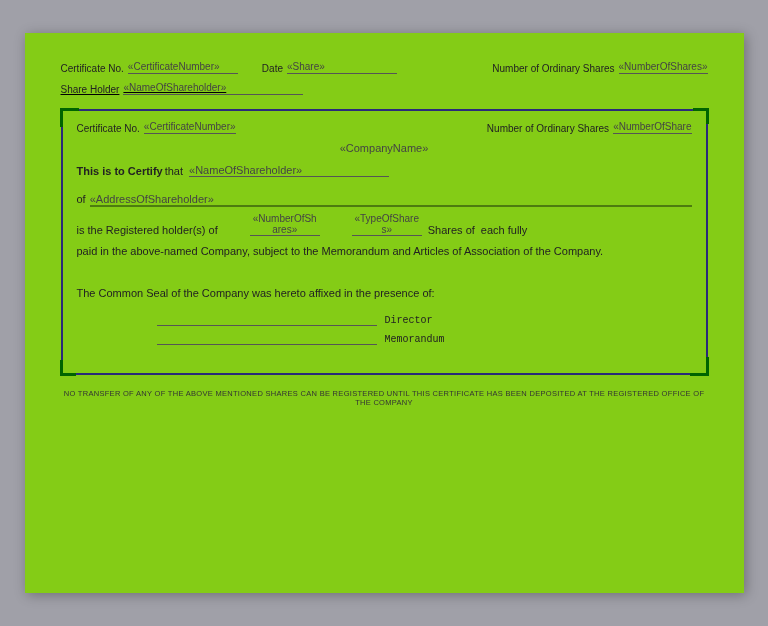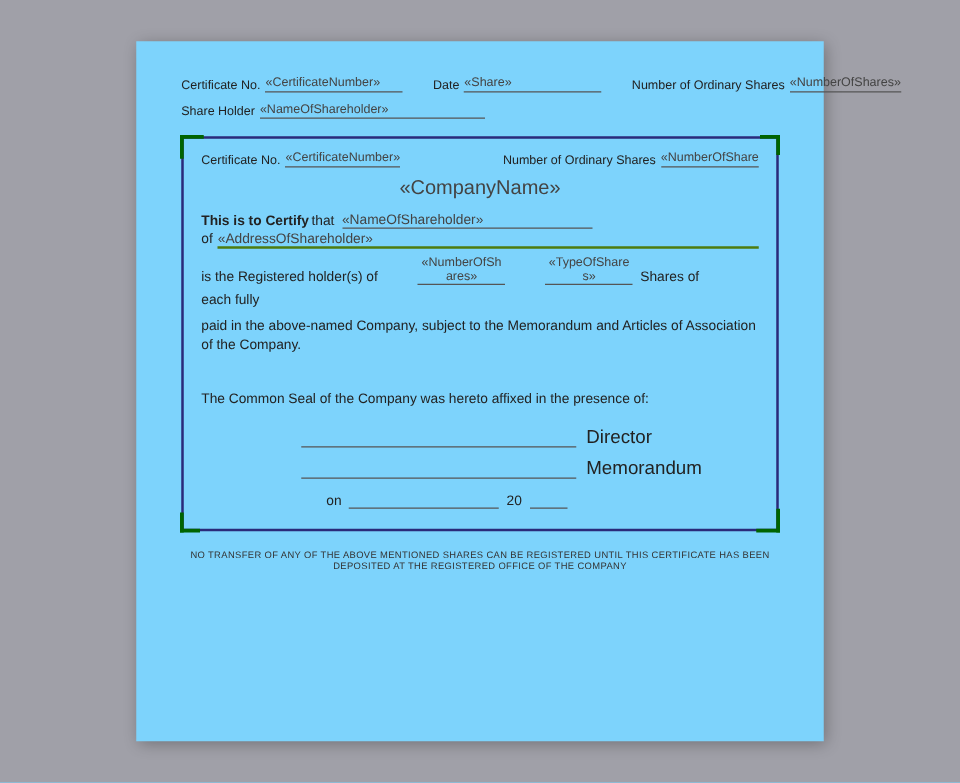--- a/index.html
+++ b/index.html
@@ -6,22 +6,22 @@
     body {
       background: #a0a0a8;
       display: flex;
       justify-content: center;
       align-items: center;
       min-height: 626px;
       width: 768px;
       font-family: Arial, sans-serif;
     }
     .page {
-      background: #7dd3fc;
-      width: 550px;
+      background: #84cc16;
+      width: 719px;
       min-height: 560px;
       padding: 28px 36px 20px 36px;
       box-shadow: 2px 2px 12px rgba(0,0,0,0.3);
       position: relative;
     }
 
     
     .top-info {
       display: flex;
       flex-wrap: wrap;
@@ -32,20 +32,21 @@
       display: flex;
       width: 100%;
       align-items: flex-end;
       gap: 0;
     }
     .top-row2 {
       display: flex;
       width: 100%;
       align-items: flex-start;
       margin-top: 4px;
+      text-decoration: underline;
     }
     .field-group {
       display: flex;
       align-items: flex-end;
       gap: 4px;
       margin-right: 24px;
     }
     .field-group.right {
       margin-left: auto;
       margin-right: 0;
@@ -143,30 +144,30 @@
       padding-bottom: 1px;
     }
     .cert-field.truncated {
       min-width: 70px;
       overflow: hidden;
     }
 
     
     .company-name-row {
       text-align: center;
-      font-size: 16px;
+      font-size: 11px;
       color: #444;
       margin-bottom: 10px;
     }
 
     
     .certify-line {
       font-size: 11px;
       color: #222;
-      margin-bottom: 2px;
+      margin-bottom: 16px;
       display: flex;
       align-items: flex-end;
       flex-wrap: wrap;
       gap: 2px;
     }
     .certify-line .bold {
       font-weight: bold;
     }
     .certify-line .underline-field {
       border-bottom: 1px solid #555;
@@ -243,22 +244,23 @@
       display: flex;
       align-items: flex-end;
       gap: 8px;
     }
     .sig-line {
       border-bottom: 1px solid #555;
       width: 220px;
       display: inline-block;
     }
     .sig-label {
-      font-size: 15px;
-      color: #222;
+      font-size: 10px;
+      color: #222;
+      font-family: Liberation Mono, monospace;
     }
 
     
     .date-row {
       display: flex;
       align-items: flex-end;
       gap: 6px;
       padding-left: 100px;
       font-size: 11px;
       color: #222;
@@ -363,24 +365,18 @@
       <div class="sig-row">
         <span class="sig-line"></span>
         <span class="sig-label">Director</span>
       </div>
       <div class="sig-row">
         <span class="sig-line"></span>
         <span class="sig-label">Memorandum</span>
       </div>
     </div>
 
-    <div class="date-row">
-      <span>on</span>
-      <span class="date-line"></span>
-      <span>20</span>
-      <span class="date-year"></span>
-    </div>
 
   </div>
 
   <div class="footer-notice">NO TRANSFER OF ANY OF THE ABOVE MENTIONED SHARES CAN BE REGISTERED UNTIL THIS CERTIFICATE HAS BEEN DEPOSITED AT THE REGISTERED OFFICE OF THE COMPANY</div>
 
 </div>
 
 </body></html>

